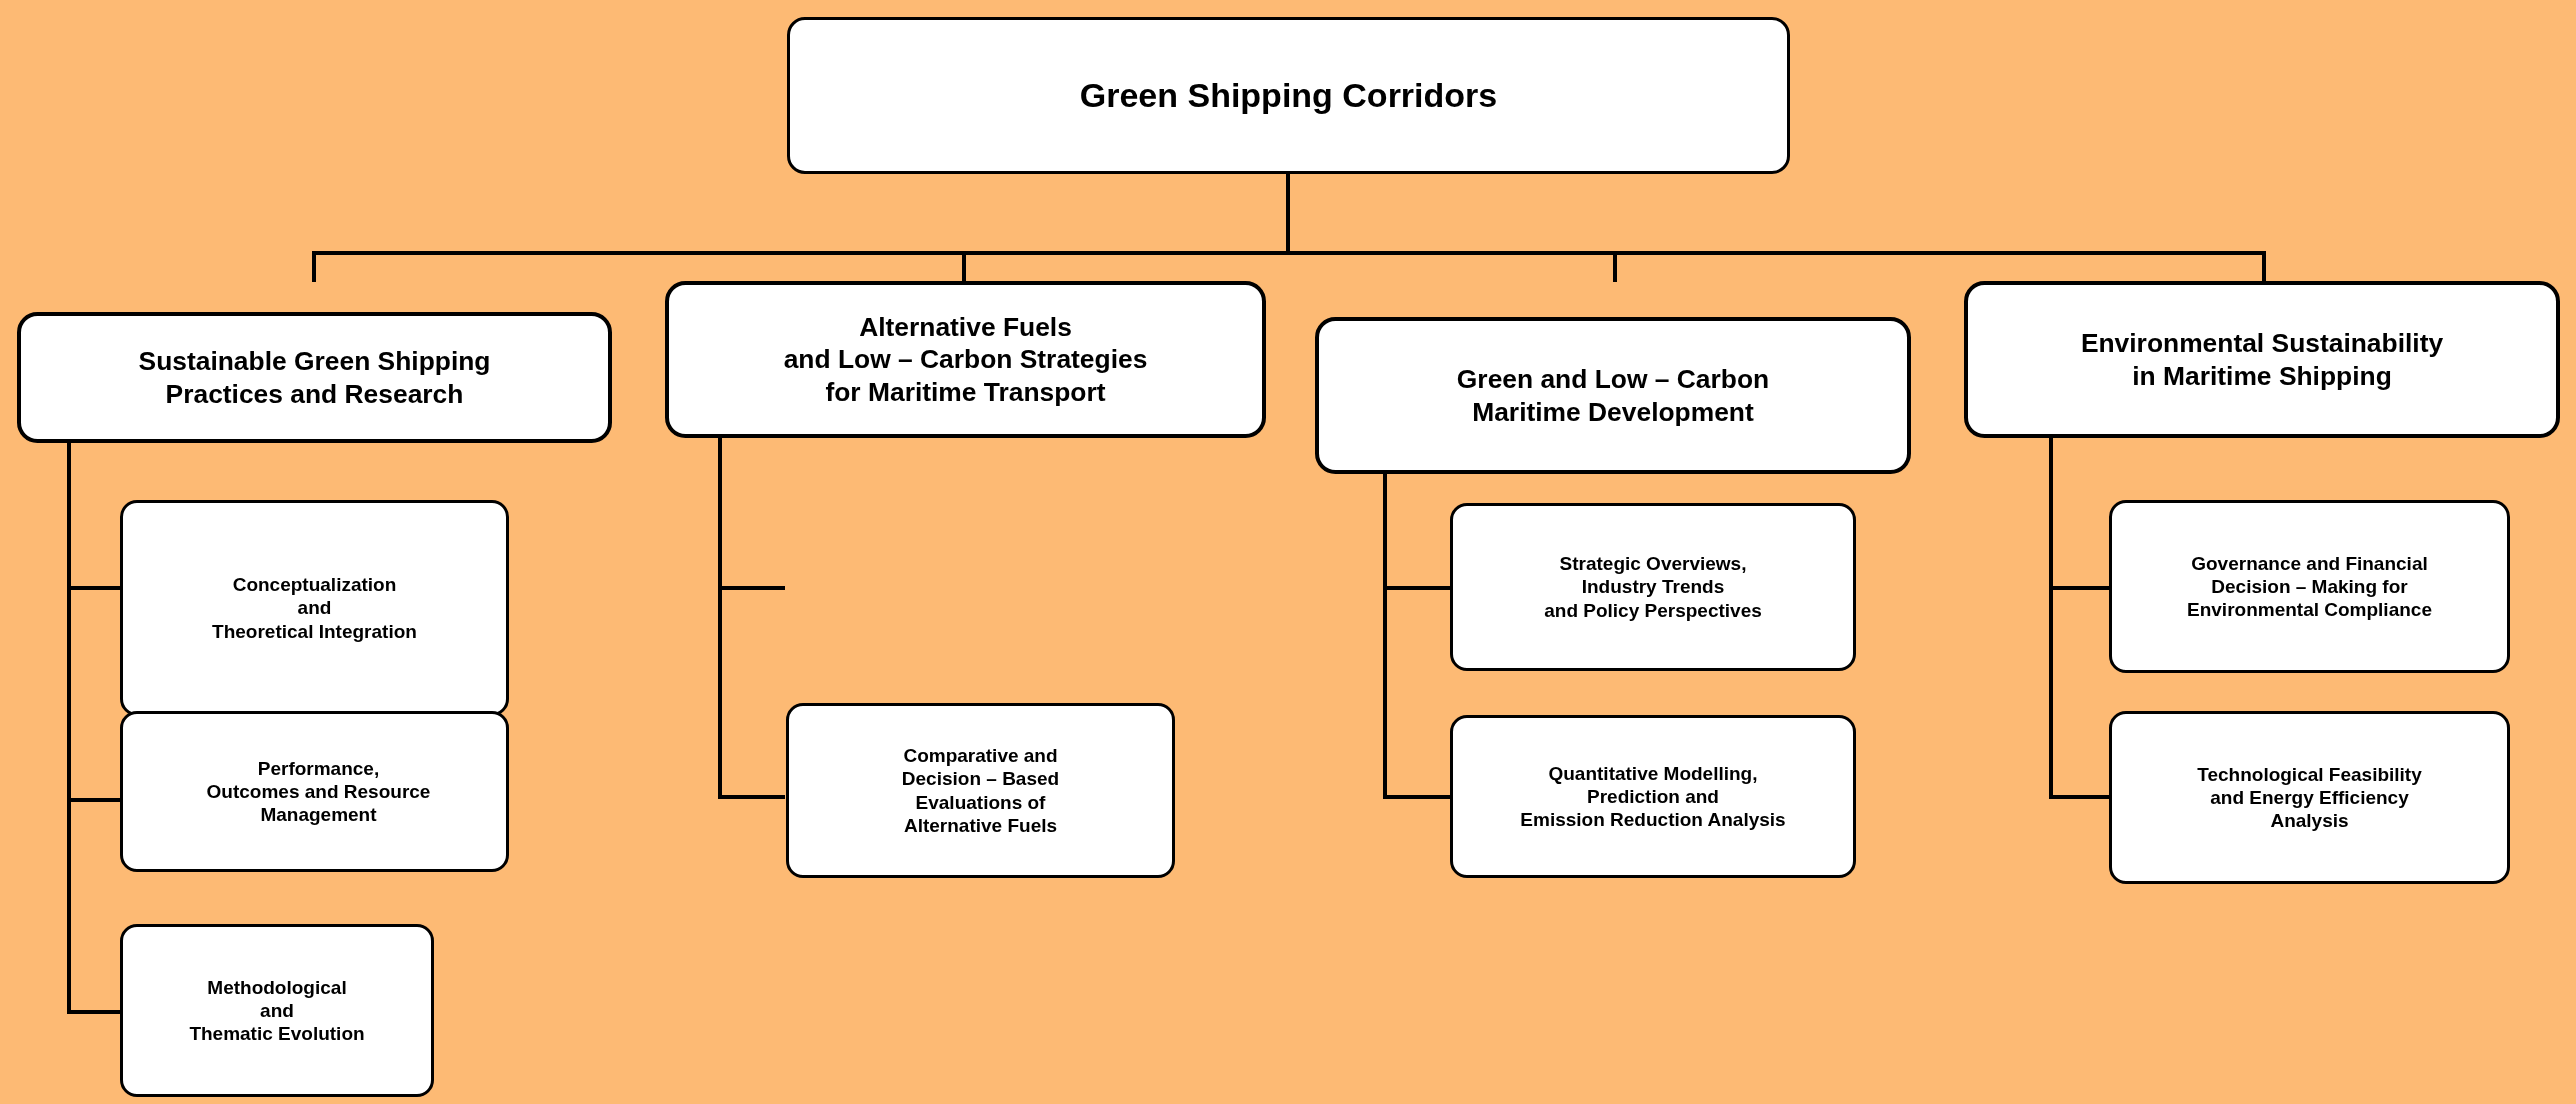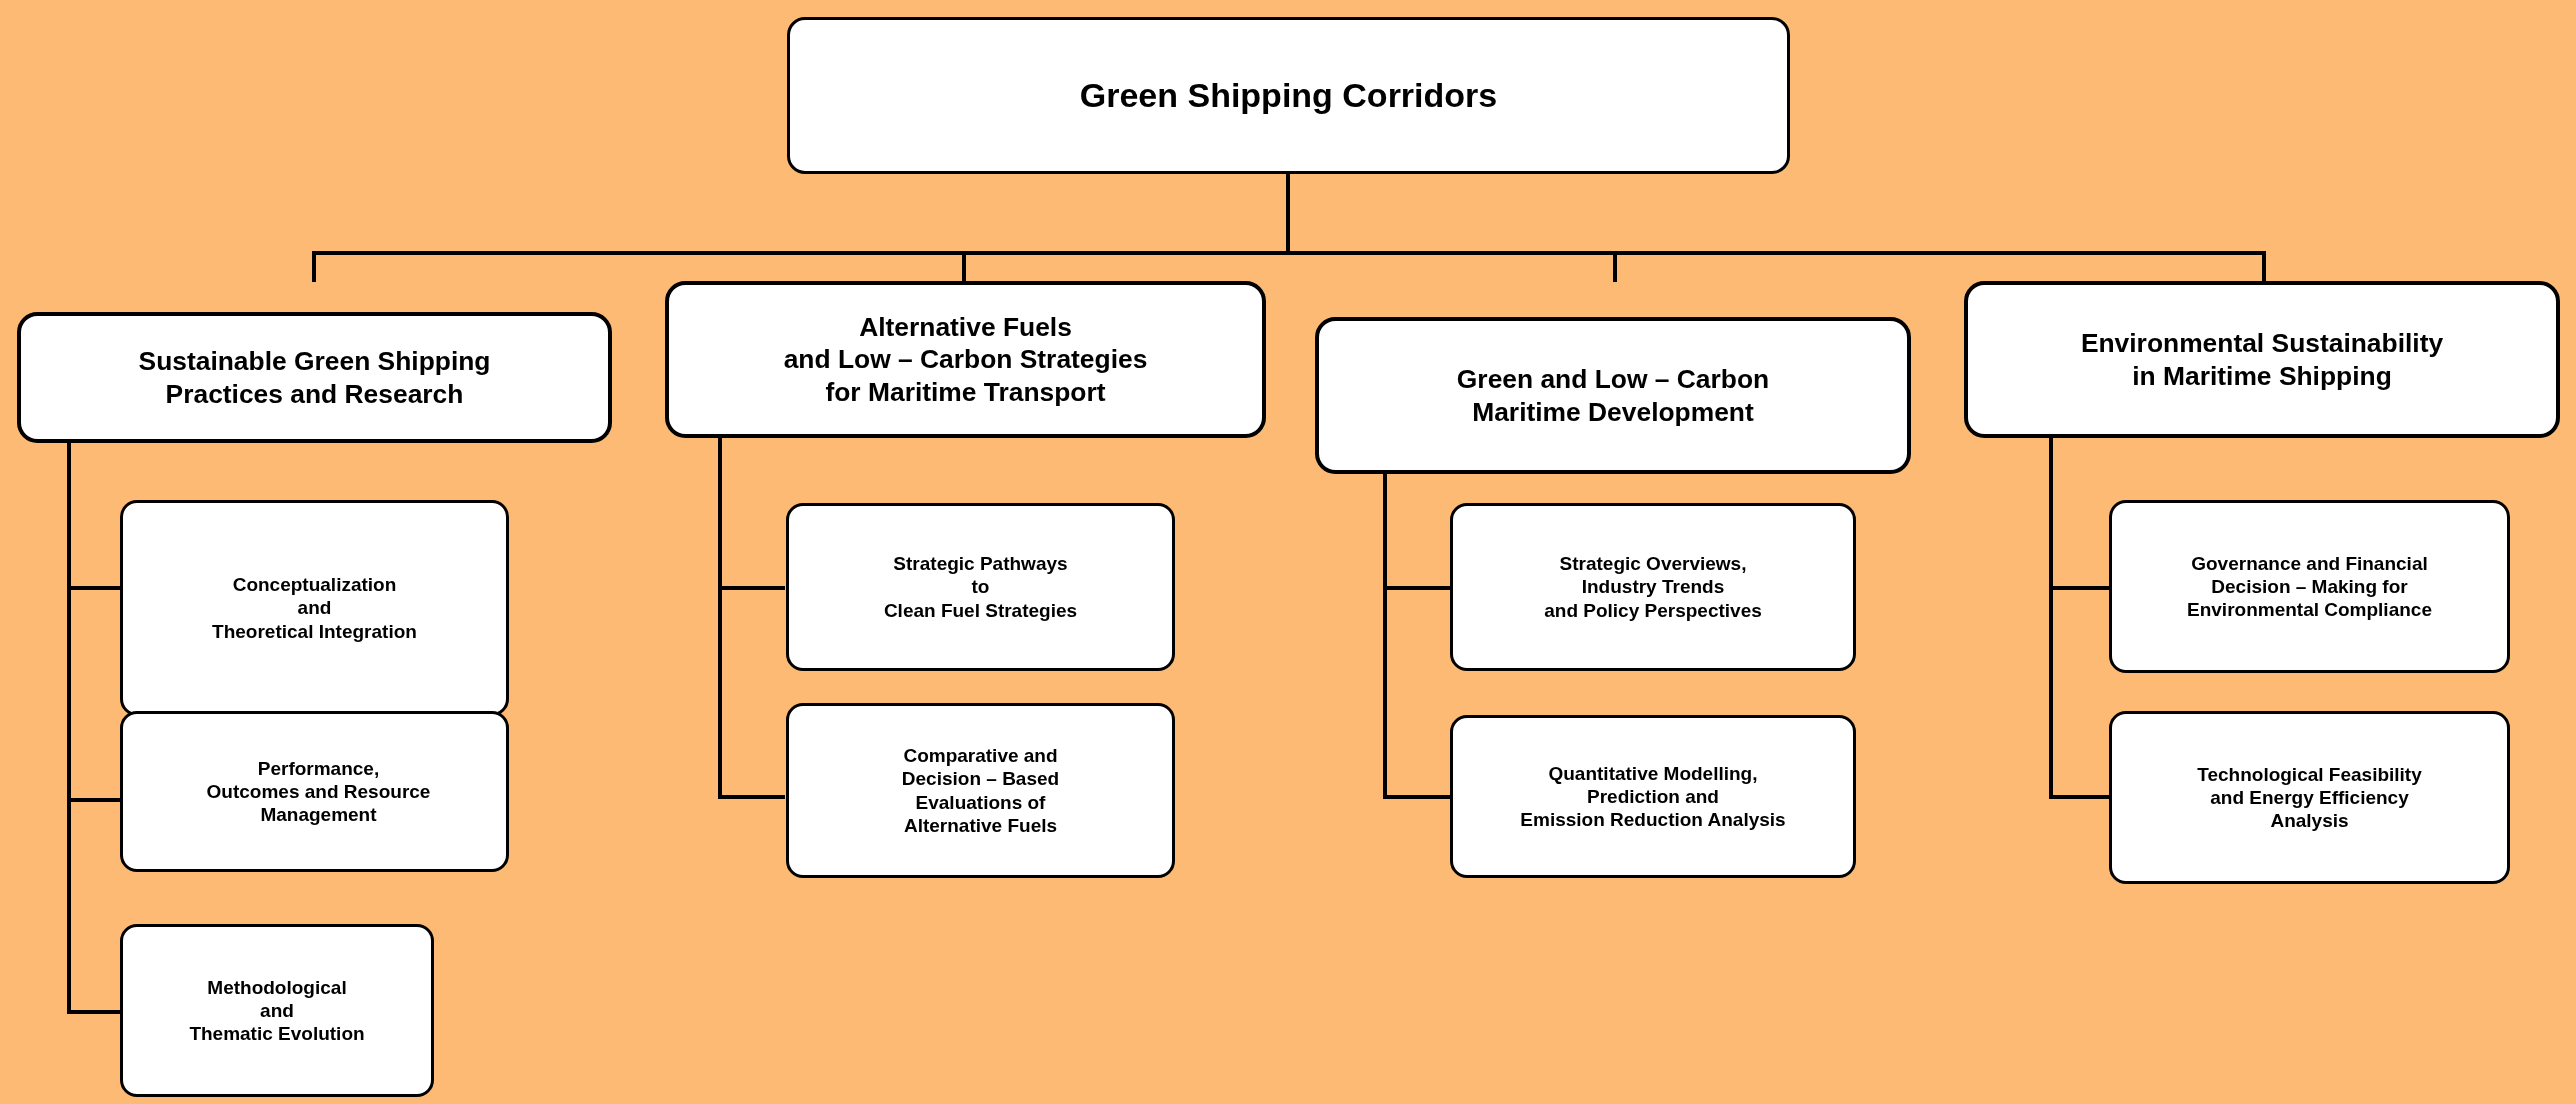--- a/index.html
+++ b/index.html
@@ -92,23 +92,20 @@
 and
 Thematic Evolution</div>
 
   <div class="node level2" style="left:665px; top:281px; width:601px; height:157px;">Alternative Fuels
 and Low – Carbon Strategies
 for Maritime Transport</div>
 
   <div class="line v" style="left:718px; top:438px; height:360px;"></div>
 
   <div class="line h" style="left:718px; top:586px; width:67px;"></div>
-  <div class="node level3" style="left:786px; top:503px; width:389px; height:168px;">Strategic Pathways
-to
-Clean Fuel Strategies</div>
 
   <div class="line h" style="left:718px; top:795px; width:67px;"></div>
   <div class="node level3" style="left:786px; top:703px; width:389px; height:175px;">Comparative and
 Decision – Based
 Evaluations of
 Alternative Fuels</div>
 
   <div class="node level2" style="left:1315px; top:281px; width:596px; height:157px;margin-top:36px;">Green and Low – Carbon
 Maritime Development</div>
 

